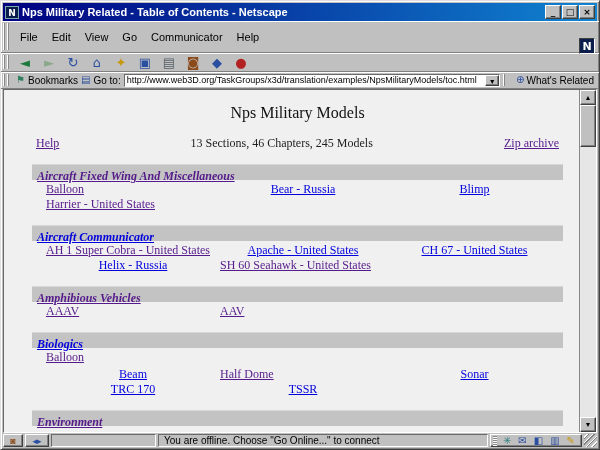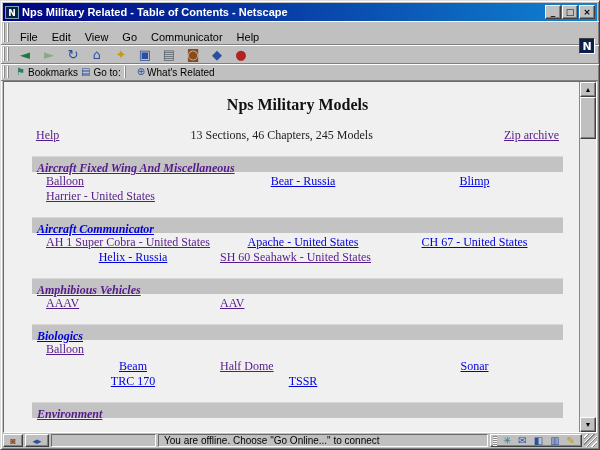--- a/index.html
+++ b/index.html
@@ -17,39 +17,39 @@
     background:linear-gradient(90deg,var(--titlebar-left,#000080),var(--titlebar-right,#1084d0));padding:0 2px;}
   .app-icon{width:14px;height:13px;background:#0b1e4b;color:#fff;font:bold 9px/13px "DejaVu Sans",sans-serif;
     text-align:center;border:1px solid #7aa;}
   .title-text{flex:1;color:#fff;font-weight:bold;font-size:11px;white-space:nowrap;overflow:hidden;}
   .wbtn{width:16px;height:14px;background:var(--chrome);border:1px solid;border-color:#fff #404040 #404040 #fff;
     box-shadow:inset -1px -1px 0 var(--sh);font:bold 9px/12px "DejaVu Sans",sans-serif;text-align:center;margin-left:1px;}
   
   .bar{display:flex;align-items:center;border-bottom:1px solid var(--sh);box-shadow:0 1px 0 #fff inset;padding:1px 2px;}
   .grip{width:7px;align-self:stretch;margin:1px 3px 1px 0;
     background:repeating-linear-gradient(90deg,#fff 0 1px,#888 1px 2px,var(--chrome) 2px 4px);}
-  .menubar{height:24px;align-items:flex-end;}
+  .menubar{height:32px;}
   .menu-item{font-size:11px;padding:0 7px;color:#000;}
   .toolbar{height:19px;}
   .tbtn{width:24px;height:17px;display:flex;align-items:center;justify-content:center;}
   .tglyph{font-family:"DejaVu Sans",sans-serif;font-size:13px;line-height:13px;}
   .locationbar{height:17px;gap:3px;}
   .flagicon,.pageicon,.globeicon,.miniicon{font-family:"DejaVu Sans",sans-serif;font-size:10px;line-height:10px;}
   .loc-label{font-size:10px;white-space:nowrap;}
   .urlbox{flex:1;display:flex;align-items:stretch;height:13px;border:1px solid;border-color:#6a6a6a #fff #fff #6a6a6a;background:#fff;}
   .urlbox input{flex:1;border:none;outline:none;font-size:9px;font-family:"Liberation Sans",sans-serif;padding:0 2px;background:#fff;color:#000;}
   .dropbtn{width:14px;background:var(--chrome);border-left:1px solid #6a6a6a;font-size:7px;line-height:11px;text-align:center;}
   .wr-btn{display:flex;align-items:center;gap:2px;font-size:10px;padding:0 3px;height:14px;white-space:nowrap;}
   .nlogo{position:absolute;top:37px;right:4px;width:16px;height:16px;background:#0b1e4b;color:#fff;
     font:bold 11px/15px "DejaVu Sans",sans-serif;text-align:center;border:1px solid;border-color:#404040 #fff #fff #404040;}
   
   .content{flex:1;display:flex;margin:0 2px;border:1px solid;border-color:#6a6a6a #fff #fff #6a6a6a;overflow:hidden;}
   .page{flex:1;background:#f0f0f0;overflow:hidden;font-family:"Liberation Serif","DejaVu Serif",serif;
     padding:6px 16px 0 28px;border-right:1px solid #888;}
-  .page h1{font-size:16px;text-align:center;margin-top:8px;font-weight:bold;color:#111;}
+  .page h1{font-size:16px;text-align:center;margin-top:8px;font-weight:normal;color:#111;}
   .meta-row{display:flex;align-items:baseline;margin-top:14px;font-size:12px;padding:0 4px;}
   .meta-center{flex:1;text-align:center;color:#222;}
   a{text-decoration:underline;cursor:pointer;}
   a.u{color:var(--link-blue,#0000dd);text-align:center;}
   a.v{color:var(--link-visited,#551a8b);}
   .band{margin-top:13px;background:#c3c3c3;height:16px;padding:1px 5px;border-top:1px solid #d8d8d8;}
   .band-link{font-weight:bold;font-style:italic;font-size:12px;}
   .items{margin:2px 0 0 14px;display:grid;grid-template-columns:174px 166px auto;font-size:12px;line-height:15px;}
   
   .scrollbar{width:16px;background:#e6e6e6;display:flex;flex-direction:column;}
@@ -133,20 +133,24 @@
         </div>
       </span>
   </div>
 
   <div class="bar locationbar">
     <span class="grip"></span>
     <span class="flagicon" style="color:#2f7f5f;">⚑</span>
     <span class="loc-label">Bookmarks</span>
     <span class="pageicon" style="color:#2a4ea0;">▤</span>
     <span class="loc-label">Go to:</span>
+    <span class="urlbox">
+      <input value="http://www.web3D.org/TaskGroups/x3d/translation/examples/NpsMilitaryModels/toc.html" style="">
+      <span class="dropbtn raised">▼</span>
+    </span>
     <span class="grip" style="width:4px;"></span>
     <span class="wr-btn">
       <span class="globeicon" style="color:#2a4ea0;">⊕</span>
       <span>What's Related</span>
     </span>
   </div>
 
   <div class="nlogo">N</div>
 
   <div class="content">

